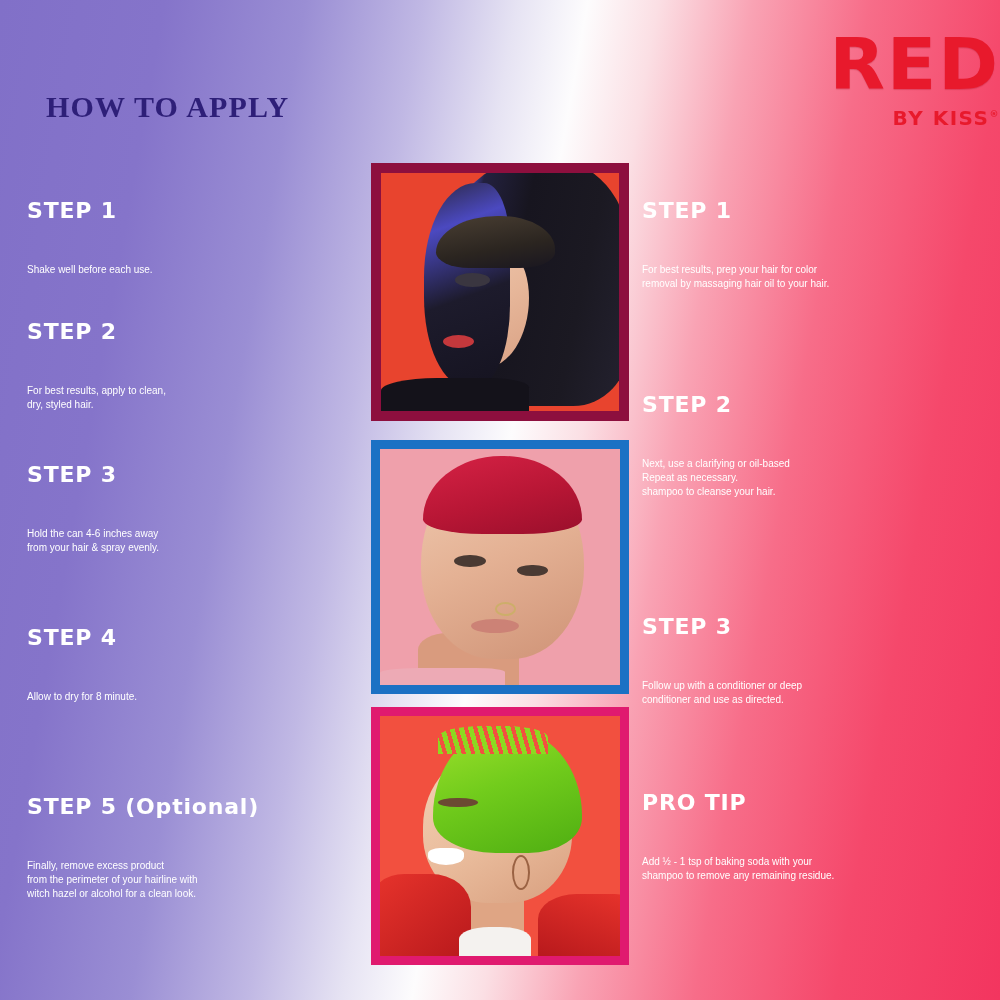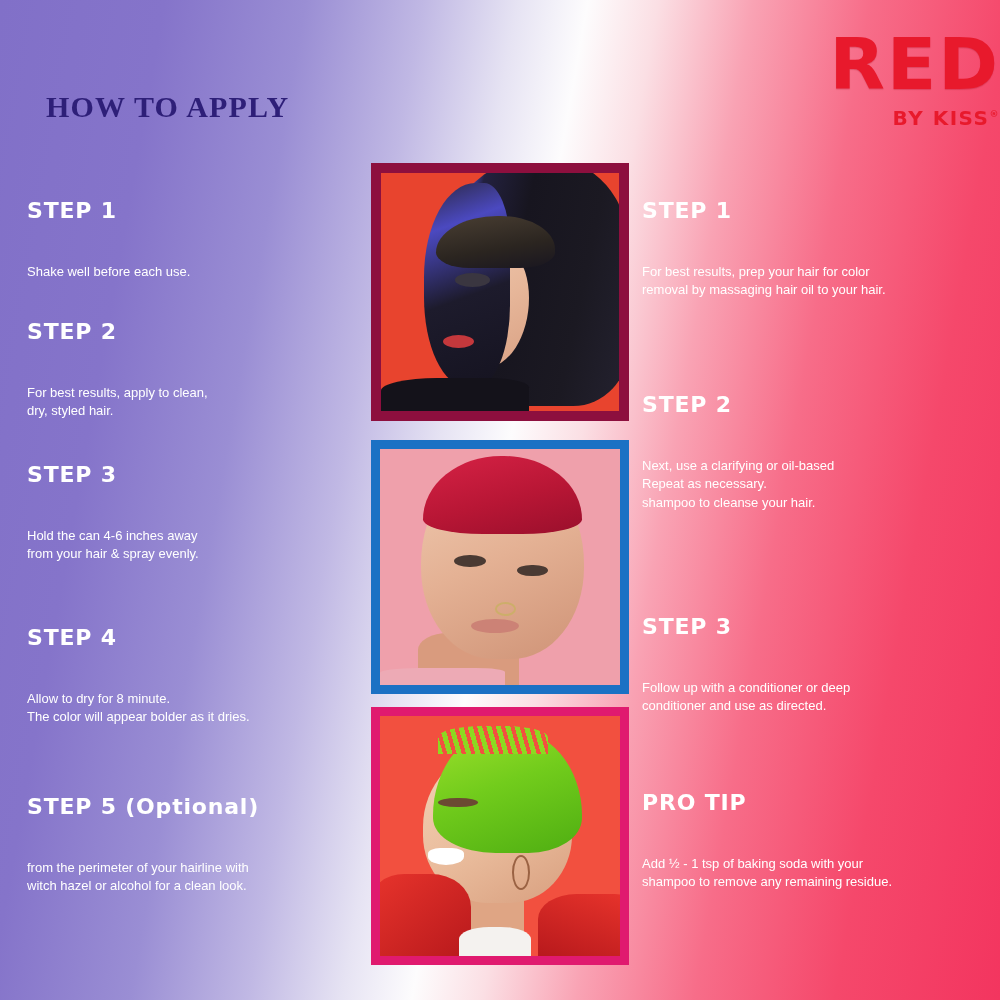--- a/index.html
+++ b/index.html
@@ -102,21 +102,21 @@
   }
   .step-title {
     font-size: 22px;
     font-weight: 700;
     letter-spacing: 0.8px;
     font-family: "DejaVu Sans", sans-serif;
     margin-bottom: 7px;
     white-space: nowrap;
   }
   .step-body {
-    font-size: 13px;
+    font-size: 10px;
     font-weight: 400;
     line-height: 1.42;
     font-family: "Liberation Sans", sans-serif;
     margin-top: 40px;
   }
   .step-body span { display: block; }
 
   
   #l-step-1 { top: 198px; }
   #l-step-2 { top: 319px; }
@@ -425,27 +425,27 @@
       <div class="step-body">
         <span>Hold the can 4-6 inches away</span>
         <span>from your hair &amp; spray evenly.</span>
       </div>
     </div>
 
     <div class="step" id="l-step-4">
       <div class="step-title">STEP 4</div>
       <div class="step-body">
         <span>Allow to dry for 8 minute.</span>
-        <span>The color will appear bolder as it dries.</span>
       </div>
     </div>
 
     <div class="step" id="l-step-5">
       <div class="step-title">STEP 5 (Optional)</div>
       <div class="step-body">
+        <span>Finally, remove excess product</span>
         <span>from the perimeter of your hairline with</span>
         <span>witch hazel or alcohol for a clean look.</span>
       </div>
     </div>
 
   </div>
 
   <div class="column" id="col-right">
 
     <div class="step" id="r-step-1">

